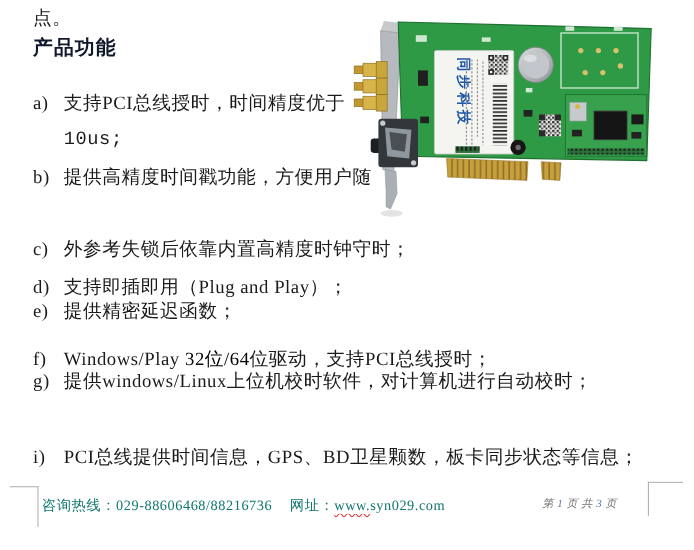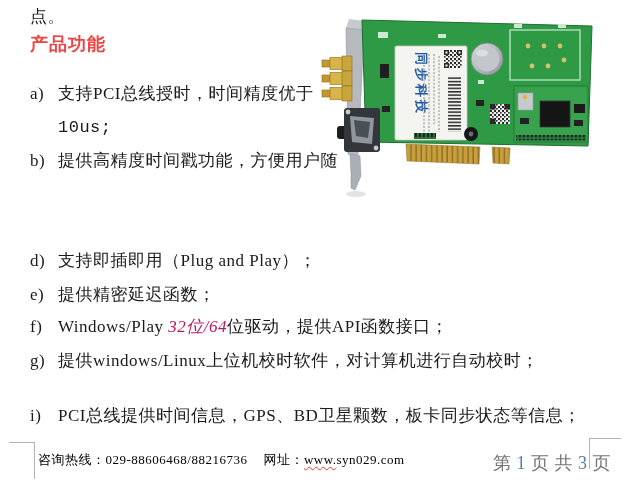--- a/index.html
+++ b/index.html
@@ -4,35 +4,35 @@
 <style>
   html,body{margin:0;padding:0;background:#ffffff;}
   .page{
     position:relative;width:631px;height:500px;background:#ffffff;overflow:hidden;
     font-family:"Liberation Serif","DejaVu Serif",serif;color:#1a1a1a;
   }
   .txt{position:absolute;white-space:nowrap;font-size:17px;letter-spacing:0.5px;line-height:22px;}
   .intro{left:30px;top:6px;}
   .heading{
     left:30px;top:33px;font-family:"DejaVu Sans","Liberation Sans",sans-serif;
-    font-weight:bold;font-size:18px;letter-spacing:1px;color:#ef4444;
+    font-weight:bold;font-size:18px;letter-spacing:1px;color:#0f172a;
   }
   .feat{left:30px;}
   .feat .flabel{display:inline-block;width:28px;}
   .cont{left:58px;font-family:Liberation Mono, monospace;}
-  .hl{color:#be185d;font-style:italic;}
+  .hl{color:#000000;}
   .photo{position:absolute;left:318px;top:6px;width:312px;height:206px;}
   
-  .footer-left{position:absolute;left:38px;top:451px;font-size:13px;color:#000000;letter-spacing:0.5px;white-space:nowrap;}
+  .footer-left{position:absolute;left:38px;top:451px;font-size:13px;color:#0f766e;letter-spacing:0.5px;white-space:nowrap;}
   .footer-left .gap{display:inline-block;width:16px;}
   .wavy{
     text-decoration:underline;text-decoration-style:wavy;text-decoration-color:#dd3a3a;
     text-decoration-thickness:1px;text-underline-offset:2px;
   }
-  .footer-right{position:absolute;left:493px;top:451px;font-size:18px;color:#737373;letter-spacing:0.5px;white-space:pre;}
+  .footer-right{position:absolute;left:493px;top:451px;font-size:10px;color:#737373;letter-spacing:0.5px;white-space:pre;font-style:italic;}
   .footer-right .num{color:#5b7ca6;}
   .mark-left{position:absolute;left:9px;top:442px;width:25px;height:36px;
     border-top:1px solid #b3b3b3;border-right:1px solid #b3b3b3;}
   .mark-right{position:absolute;left:589px;top:438px;width:31px;height:30px;
     border-top:1px solid #b3b3b3;border-left:1px solid #b3b3b3;}
 </style>
 </head>
 <body>
 
 <div class="page">
@@ -42,34 +42,37 @@
 
   <div class="txt feat" style="top:83px">
     <span class="flabel">a)</span><span>支持PCI总线授时，时间精度优于</span>
   </div>
   <div class="txt cont" style="top:117px">10us;</div>
 
   <div class="txt feat" style="top:150px">
     <span class="flabel">b)</span><span>提供高精度时间戳功能，方便用户随</span>
   </div>
 
+  <div class="txt feat" style="top:216px">
+    <span class="flabel">c)</span><span>外参考失锁后依靠内置高精度时钟守时；</span>
+  </div>
 
   <div class="txt feat" style="top:250px">
     <span class="flabel">d)</span><span>支持即插即用（Plug and Play）；</span>
   </div>
 
-  <div class="txt feat" style="top:284px">
+  <div class="txt feat" style="top:272px">
     <span class="flabel">e)</span><span>提供精密延迟函数；</span>
   </div>
 
   <div class="txt feat" style="top:316px">
-    <span class="flabel">f)</span><span>Windows/Play </span><span class="hl">32位/64</span><span>位驱动，提供API函数接口；</span>
-  </div>
-
-  <div class="txt feat" style="top:350px">
+    <span class="flabel">f)</span><span>Windows/Play </span><span class="hl">32位/64</span><span>位驱动，支持PCI总线授时；</span>
+  </div>
+
+  <div class="txt feat" style="top:336px">
     <span class="flabel">g)</span><span>提供windows/Linux上位机校时软件，对计算机进行自动校时；</span>
   </div>
 
 
   <div class="txt feat" style="top:405px">
     <span class="flabel">i)</span><span>PCI总线提供时间信息，GPS、BD卫星颗数，板卡同步状态等信息；</span>
   </div>
 
   <div class="photo">
     <svg viewBox="0 0 312 206" width="312" height="206" xmlns="http://www.w3.org/2000/svg">

